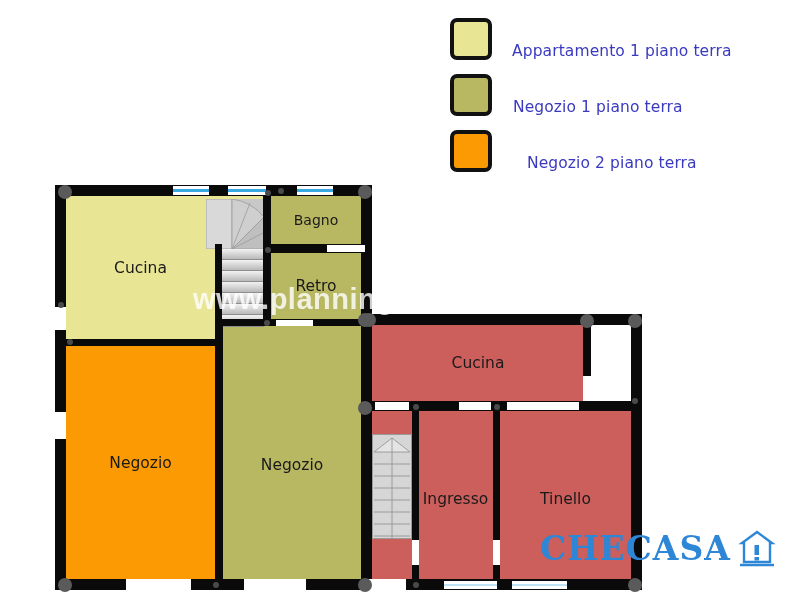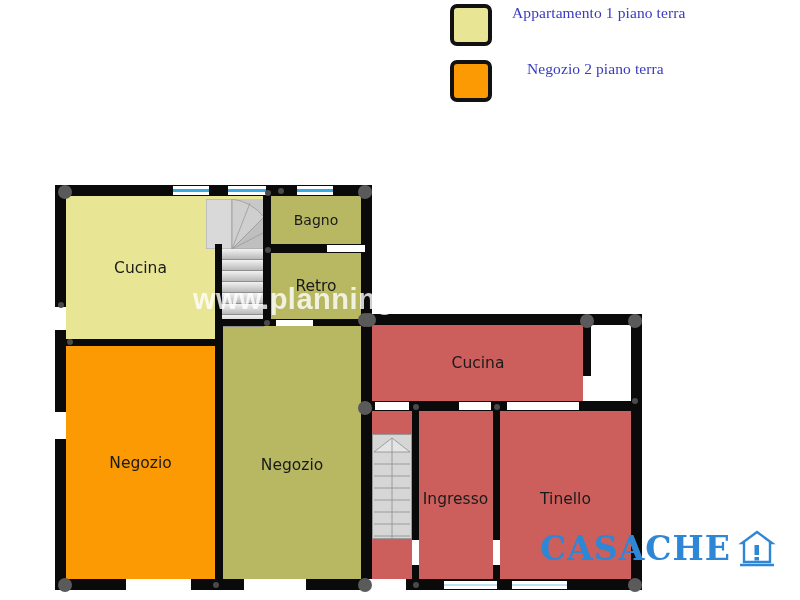--- a/index.html
+++ b/index.html
@@ -7,21 +7,21 @@
   body{
     width:800px;height:600px;overflow:hidden;
     background:#ffffff;
     font-family:"DejaVu Sans","Liberation Sans",sans-serif;
     position:relative;
   }
   #stage{position:absolute;left:0;top:0;width:800px;height:600px;}
 
   
   .legend{position:absolute;left:450px;top:4px;width:346px;}
-  .legend-row{display:flex;align-items:flex-start;height:56px;font-family:Liberation Serif, serif;}
+  .legend-row{display:flex;align-items:flex-end;height:56px;}
   .swatch{
     width:42px;height:42px;flex:0 0 42px;
     border:4px solid #111111;border-radius:7px;
     box-sizing:border-box;
   }
   .legend-label{
     margin-left:20px;
     color:#3a3ac0;
     font-size:15.5px;
     white-space:nowrap;
@@ -81,20 +81,24 @@
 <div id="stage">
 
   <div class="legend">
 
     <div class="legend-row">
       <div class="swatch" style="background:#e8e595"></div>
       <div class="legend-label">Appartamento 1 piano terra</div>
     </div>
 
 
+    <div class="legend-row">
+      <div class="swatch" style="background:#b8b762"></div>
+      <div class="legend-label" style="margin-left:21px">Negozio 1 piano terra</div>
+    </div>
 
     <div class="legend-row">
       <div class="swatch" style="background:#fb9a02"></div>
       <div class="legend-label" style="margin-left:35px">Negozio 2 piano terra</div>
     </div>
 
   </div>
 
   <div class="plan">
 
@@ -261,22 +265,22 @@
     <div class="node" style="left:58px;top:578px"></div>
     <div class="node" style="left:358px;top:578px"></div>
     <div class="node" style="left:628px;top:578px"></div>
     <div class="node sm" style="left:213px;top:582px"></div>
     <div class="node sm" style="left:413px;top:582px"></div>
     <div class="node sm" style="left:265px;top:190px"></div>
 
     <div class="watermark">www.planningwiz.com</div>
 
     <div class="logo">
+      <span class="logo-text">CHE</span>
       <span class="logo-text g2">CASA</span>
-      <span class="logo-text">CHE</span>
       <span class="logo-house">
         <svg width="40" height="40" viewBox="0 0 40 40">
           <path d="M20 4 L35 15 L33 15 L33 34 L7 34 L7 15 L5 15 Z" fill="none" stroke="#2e86d6" stroke-width="2.4"></path>
           <rect x="17.5" y="17" width="4.5" height="10" fill="#2e86d6"></rect>
           <rect x="17.5" y="29" width="4.5" height="3.5" fill="#2e86d6"></rect>
           <line x1="3" y1="37" x2="37" y2="37" stroke="#2e86d6" stroke-width="2.4"></line>
         </svg>
       </span>
     </div>
 

